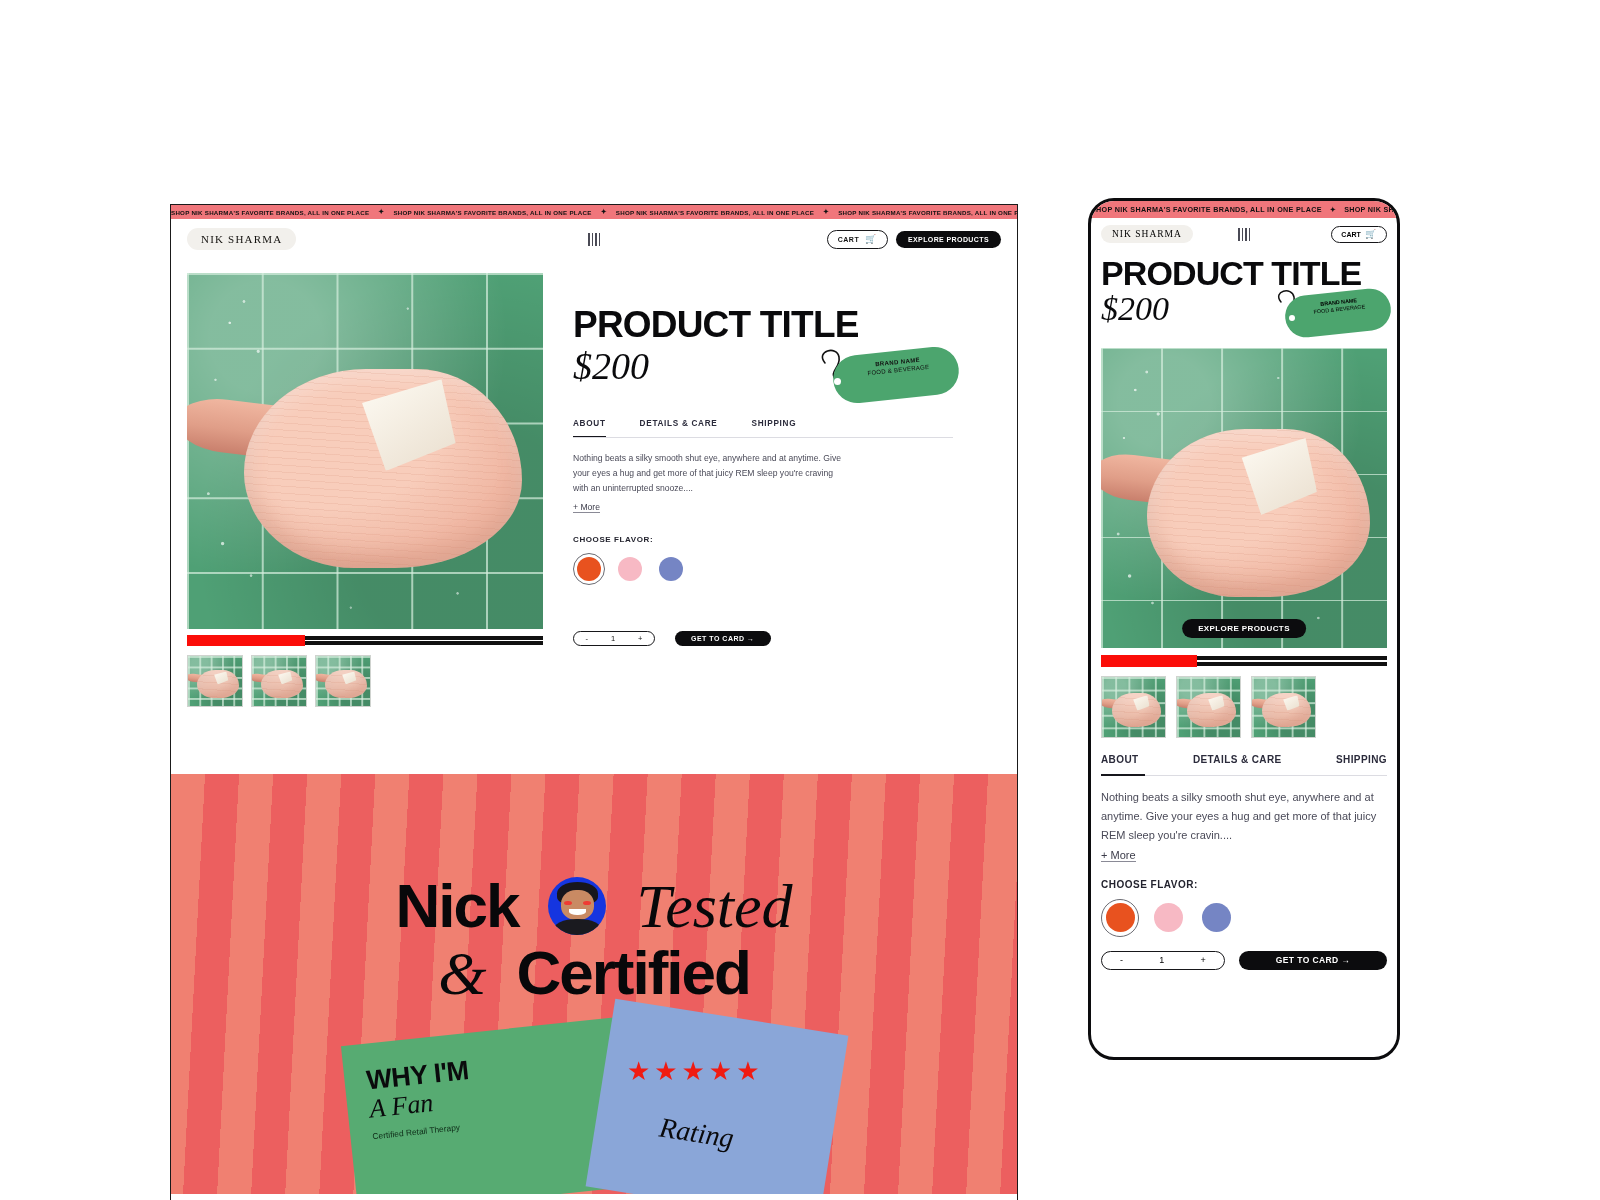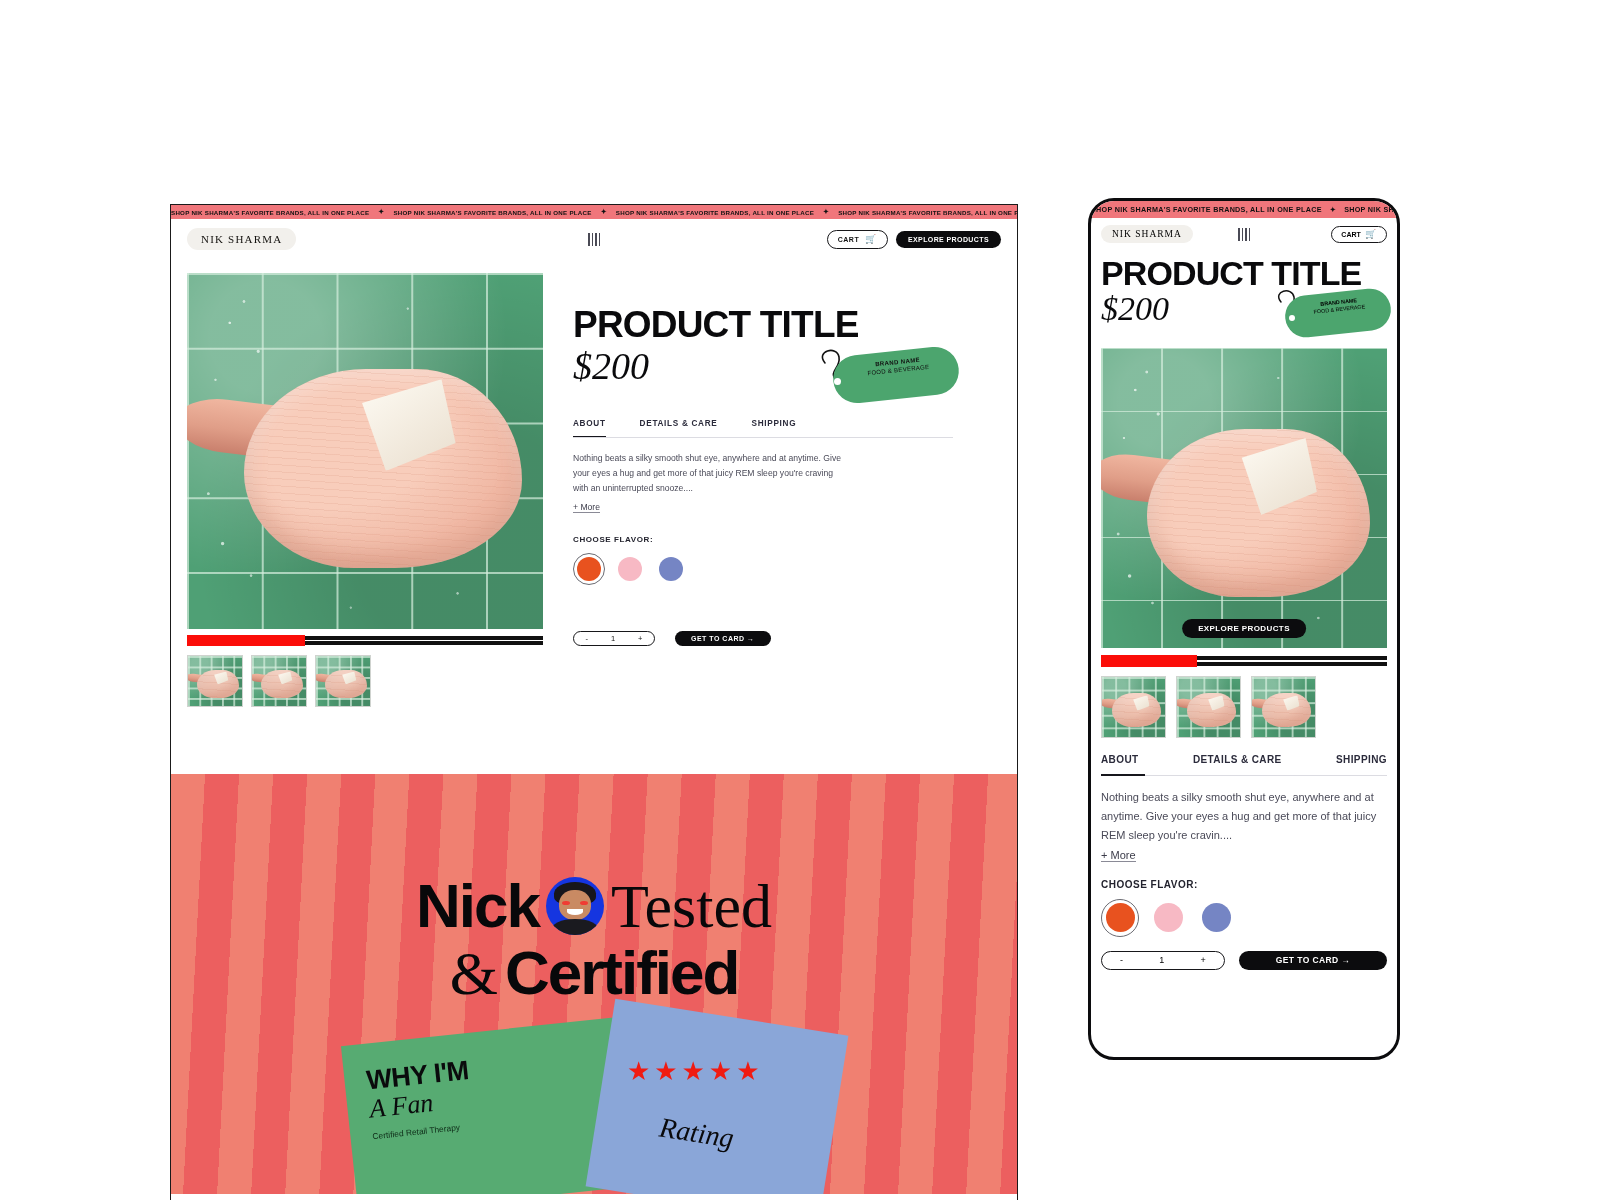--- a/index.html
+++ b/index.html
@@ -173,23 +173,23 @@
   
   .coral {
     position: relative; margin-top: 67px; height: 420px; overflow: hidden;
     background-color: #ef6a63;
     background-image: repeating-linear-gradient(93deg, #f08071 0 34px, #ec5f5f 34px 68px);
   }
   .nickline {
     text-align: center; padding-top: 102px; line-height: .98; color: #08080a;
     white-space: nowrap;
   }
-  .nickline .r1 { display: flex; align-items: center; justify-content: center; gap: 7px; }
+  .nickline .r1 { display: flex; align-items: center; justify-content: center; gap: 30px; }
   .nk-bold { font-size: 62px; font-weight: 700; letter-spacing: -2px; }
-  .nk-ital { font-family: "Liberation Serif", serif; font-size: 62px; }
+  .nk-ital { font-family: "Liberation Serif", serif; font-style: italic; font-size: 62px; }
   .avatar {
     width: 58px; height: 58px; border-radius: 50%;
     background: radial-gradient(circle at 50% 42%, #2b2b2b 0 24%, transparent 25%), #1535e0;
     position: relative; overflow: hidden; flex: none;
   }
   .avatar .hair { position:absolute; left:14%; top:8%; width:72%; height:40%; background:#17161c; border-radius:50% 50% 36% 36%; }
   .avatar .face { position:absolute; left:22%; top:22%; width:56%; height:52%; background:#c98a63; border-radius:46%; }
   .avatar .eyeL,.avatar .eyeR { position:absolute; top:40%; width:14%; height:8%; background:#ef3b33; border-radius:50%; }
   .avatar .eyeL{left:27%;} .avatar .eyeR{left:59%;}
   .avatar .smile { position:absolute; left:36%; top:54%; width:28%; height:11%; background:#fff; border-radius:0 0 50% 50%; }

